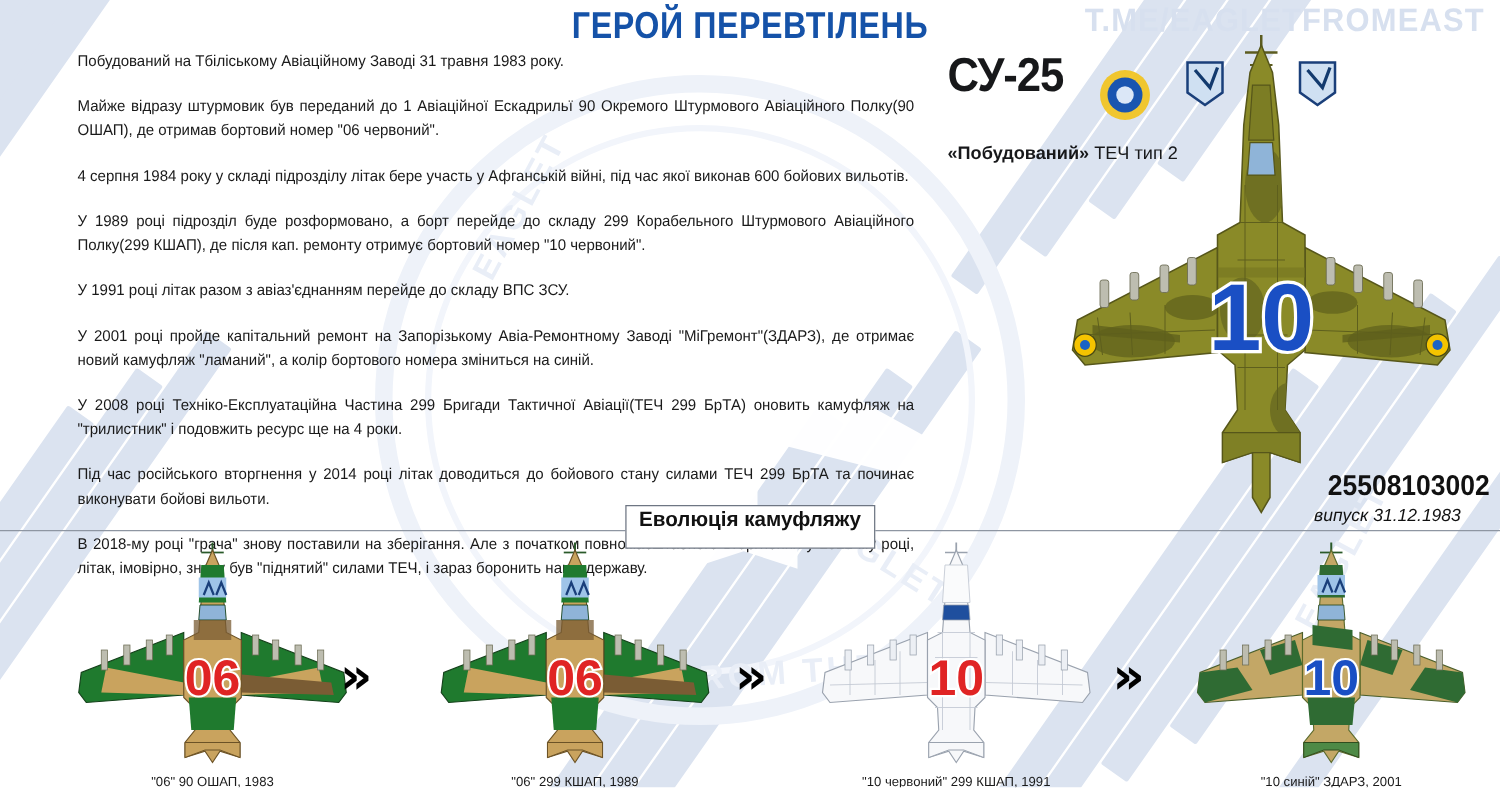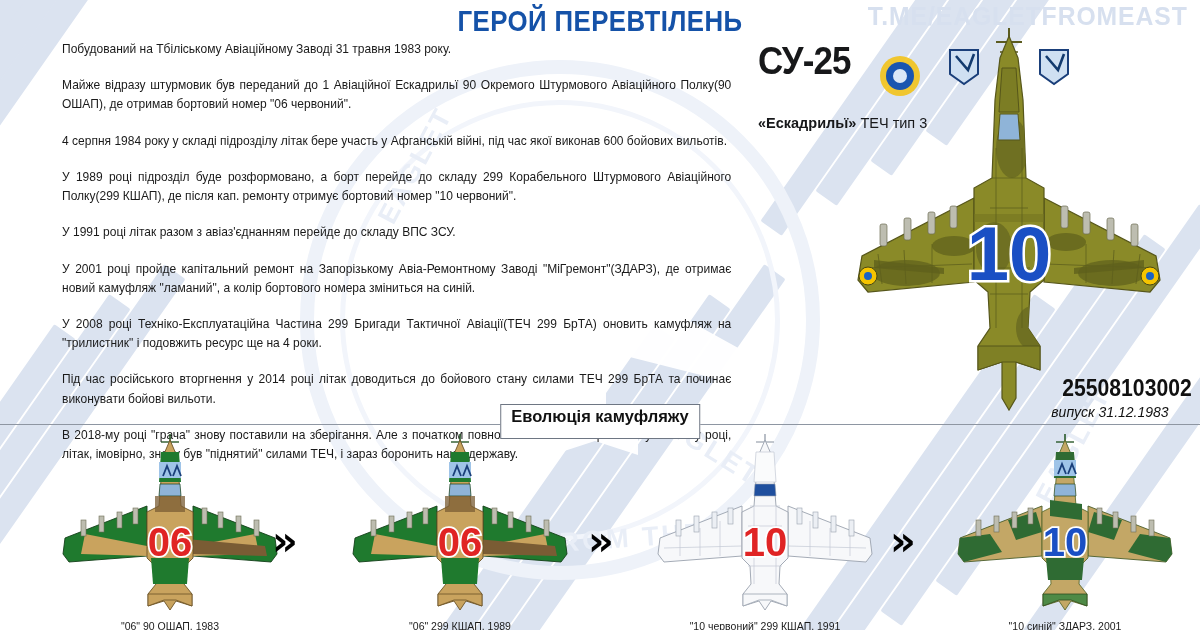--- a/index.html
+++ b/index.html
@@ -166,21 +166,21 @@
     <p>У 1991 році літак разом з авіаз'єднанням перейде до складу ВПС ЗСУ.</p>
     <p>У 2001 році пройде капітальний ремонт на Запорізькому Авіа-Ремонтному Заводі "МіГремонт"(ЗДАРЗ), де отримає новий камуфляж "ламаний", а колір бортового номера зміниться на синій.</p>
     <p>У 2008 році Техніко-Експлуатаційна Частина 299 Бригади Тактичної Авіації(ТЕЧ 299 БрТА) оновить камуфляж на "трилистник" і подовжить ресурс ще на 4 роки.</p>
     <p>Під час російського вторгнення у 2014 році літак доводиться до бойового стану силами ТЕЧ 299 БрТА та починає виконувати бойові вильоти.</p>
     <p>В 2018-му році "грача" знову поставили на зберігання. Але з початком повномасштабного вторгнення у 2022-му році, літак, імовірно, знову був "піднятий" силами ТЕЧ, і зараз боронить нашу державу.</p>
   </div>
 
   <div class="right-panel">
     <div class="model-name">СУ-25</div>
     <div class="camo-name">
-      <b>«Ескадрильї»</b><span> ТЕЧ тип 3</span>
+      <b>«Побудований»</b><span> ТЕЧ тип 2</span>
     </div>
 
     <svg class="main-plane" viewBox="0 0 330 390">
       <defs>
         <clipPath id="bodyClip">
           <path d="M165 8 L174 30 L179 72 L182 150 L200 160 L200 250 L186 262 L184 300
                    L196 318 L196 340 L172 332 L172 368 L165 380 L158 368 L158 332
                    L134 340 L134 318 L146 300 L144 262 L130 250 L130 160 L148 150
                    L151 72 L156 30 Z"></path>
         </clipPath>

